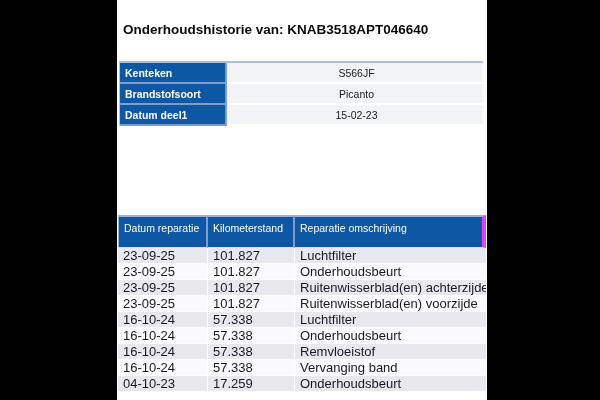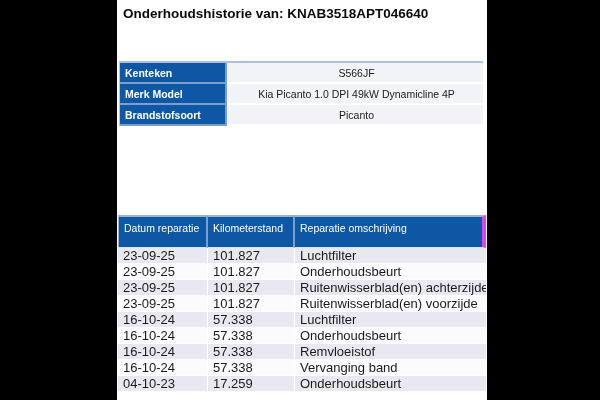--- a/index.html
+++ b/index.html
@@ -11,21 +11,21 @@
     overflow: hidden;
   }
   .page {
     position: absolute;
     left: 117px; top: 0;
     width: 370px; height: 400px;
     background: #ffffff;
   }
   .doc-title {
     position: absolute;
-    left: 6px; top: 6px;
+    left: 6px; top: 22px;
     font-size: 13.5px;
     font-weight: 700;
     color: #0a0a0a;
     white-space: nowrap;
   }
   
   table { border-collapse: separate; border-spacing: 0; table-layout: fixed; }
   .vehicle-table {
     position: absolute;
     left: 2px; top: 61px;
@@ -103,26 +103,26 @@
 
   <div class="doc-title">Onderhoudshistorie van: KNAB3518APT046640</div>
 
   <table class="vehicle-table">
     <tbody>
       <tr>
         <td class="vlabel">Kenteken</td>
         <td class="vvalue">S566JF</td>
       </tr>
       <tr>
-        <td class="vlabel">Merk Model</td>
-        <td class="vvalue">Kia Picanto 1.0 DPI 49kW Dynamicline 4P</td>
+        <td class="vlabel">Brandstofsoort</td>
+        <td class="vvalue">Picanto</td>
       </tr>
       <tr>
-        <td class="vlabel">Brandstofsoort</td>
-        <td class="vvalue">Picanto</td>
+        <td class="vlabel">Datum deel1</td>
+        <td class="vvalue">15-02-23</td>
       </tr>
     </tbody>
   </table>
 
   <table class="history-table">
     <colgroup>
         <col class="c1">
         <col class="c2">
         <col class="c3">
       </colgroup>

